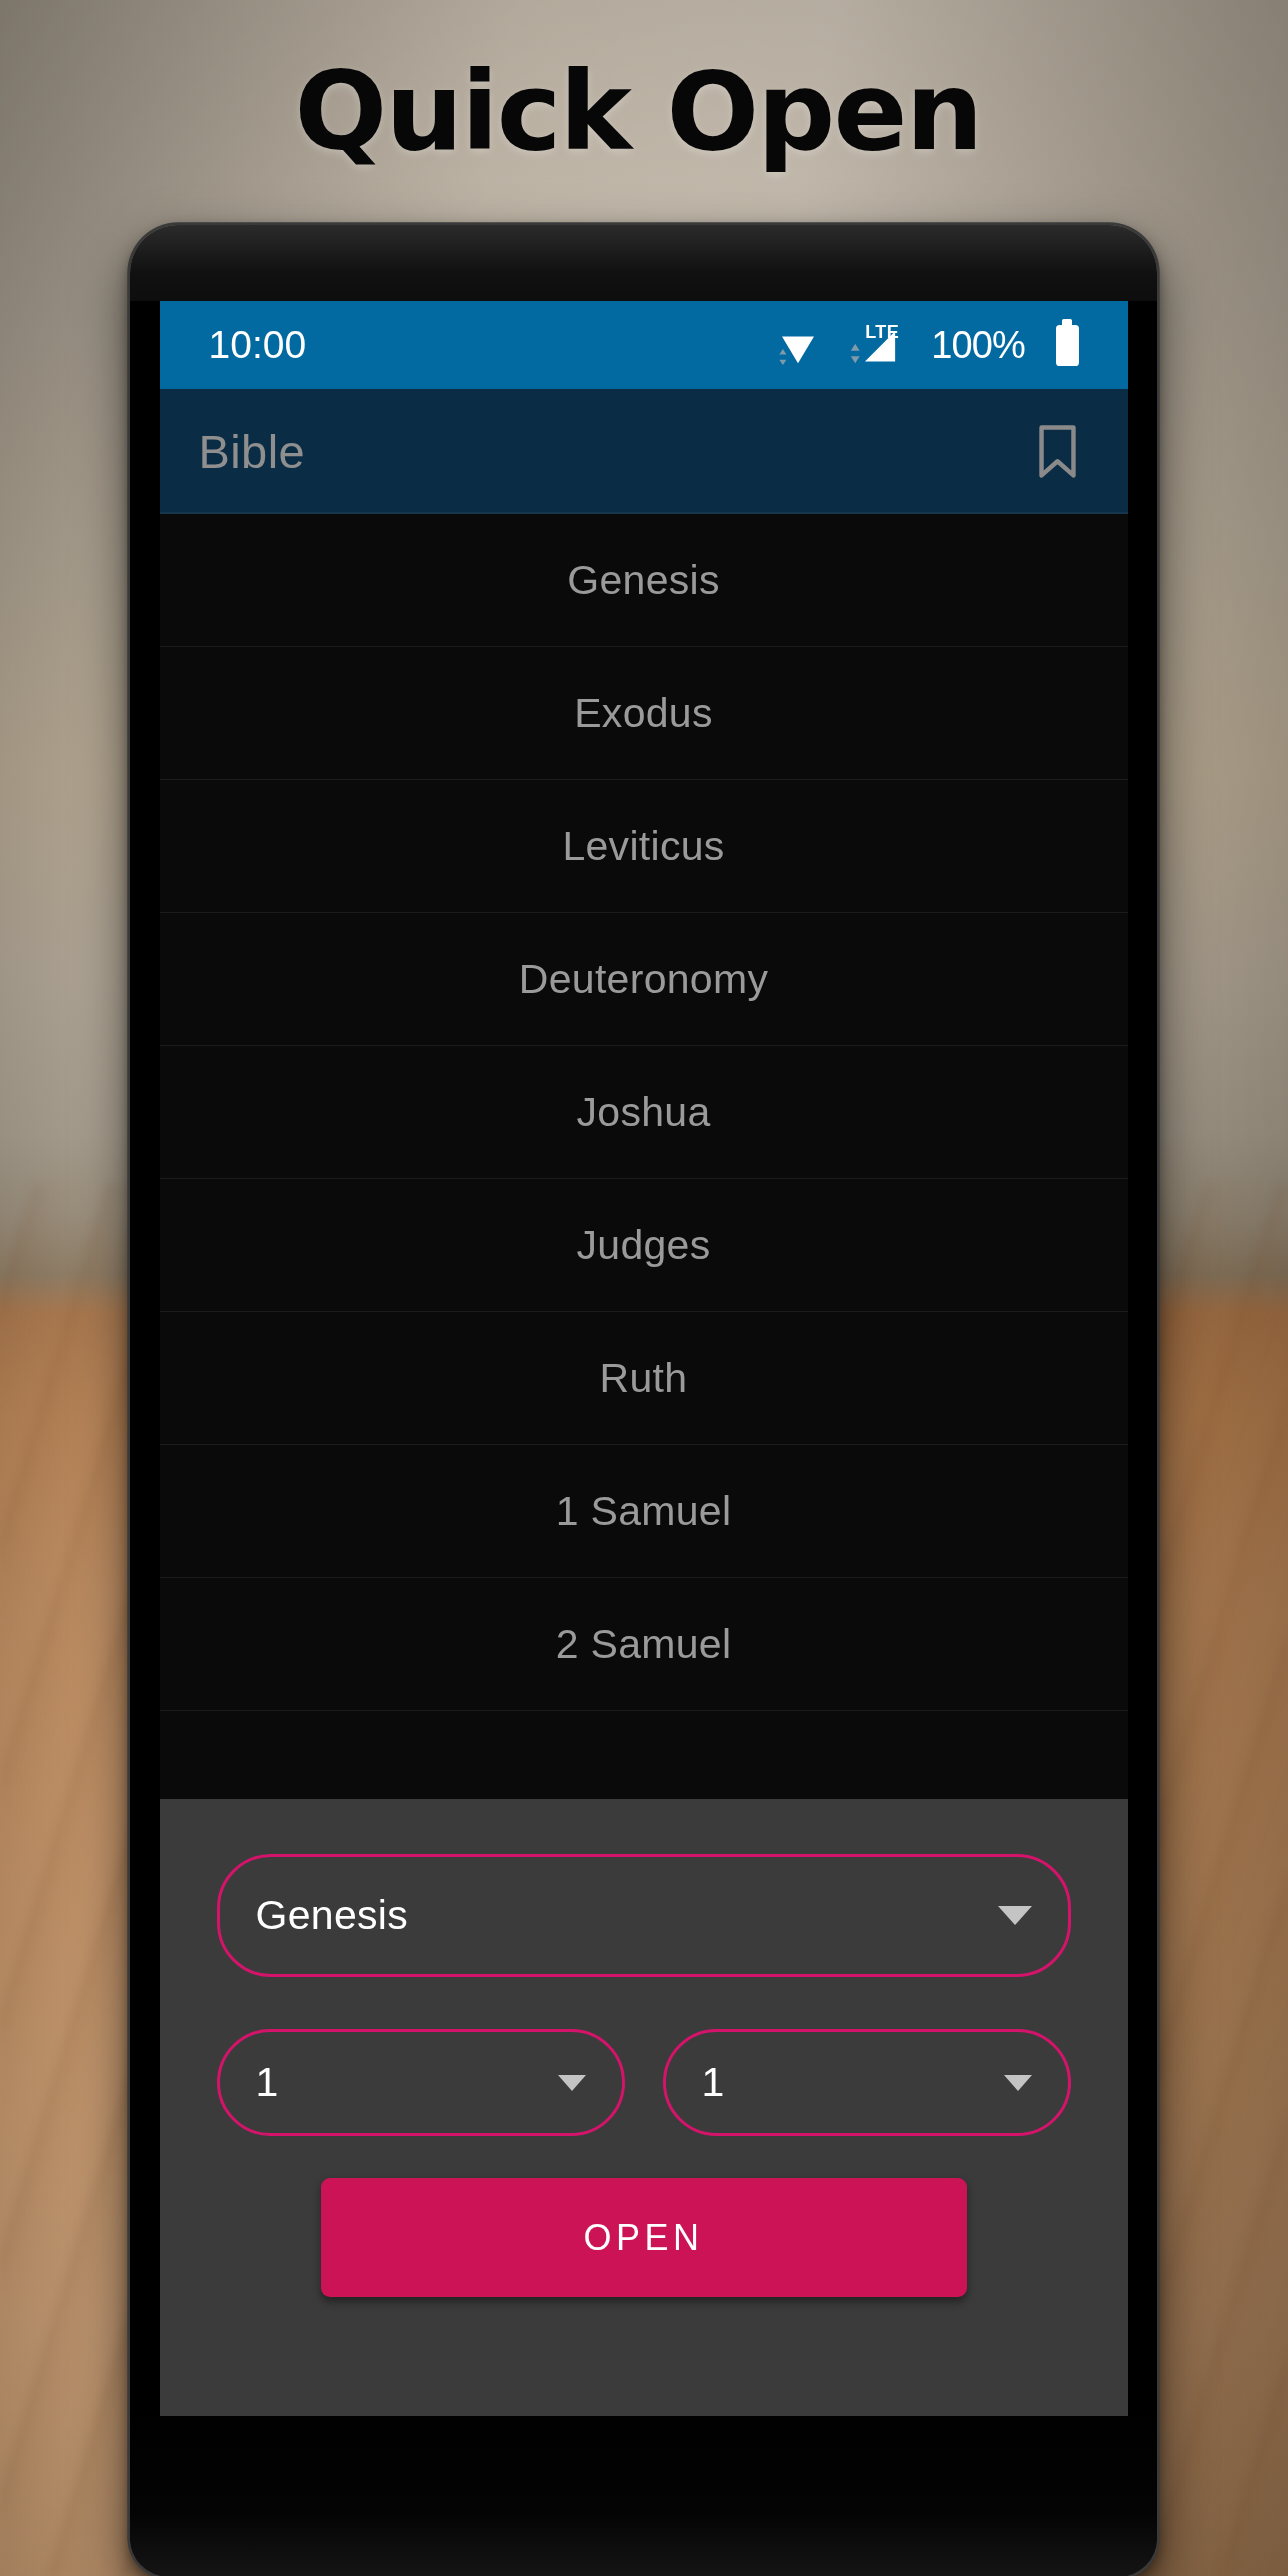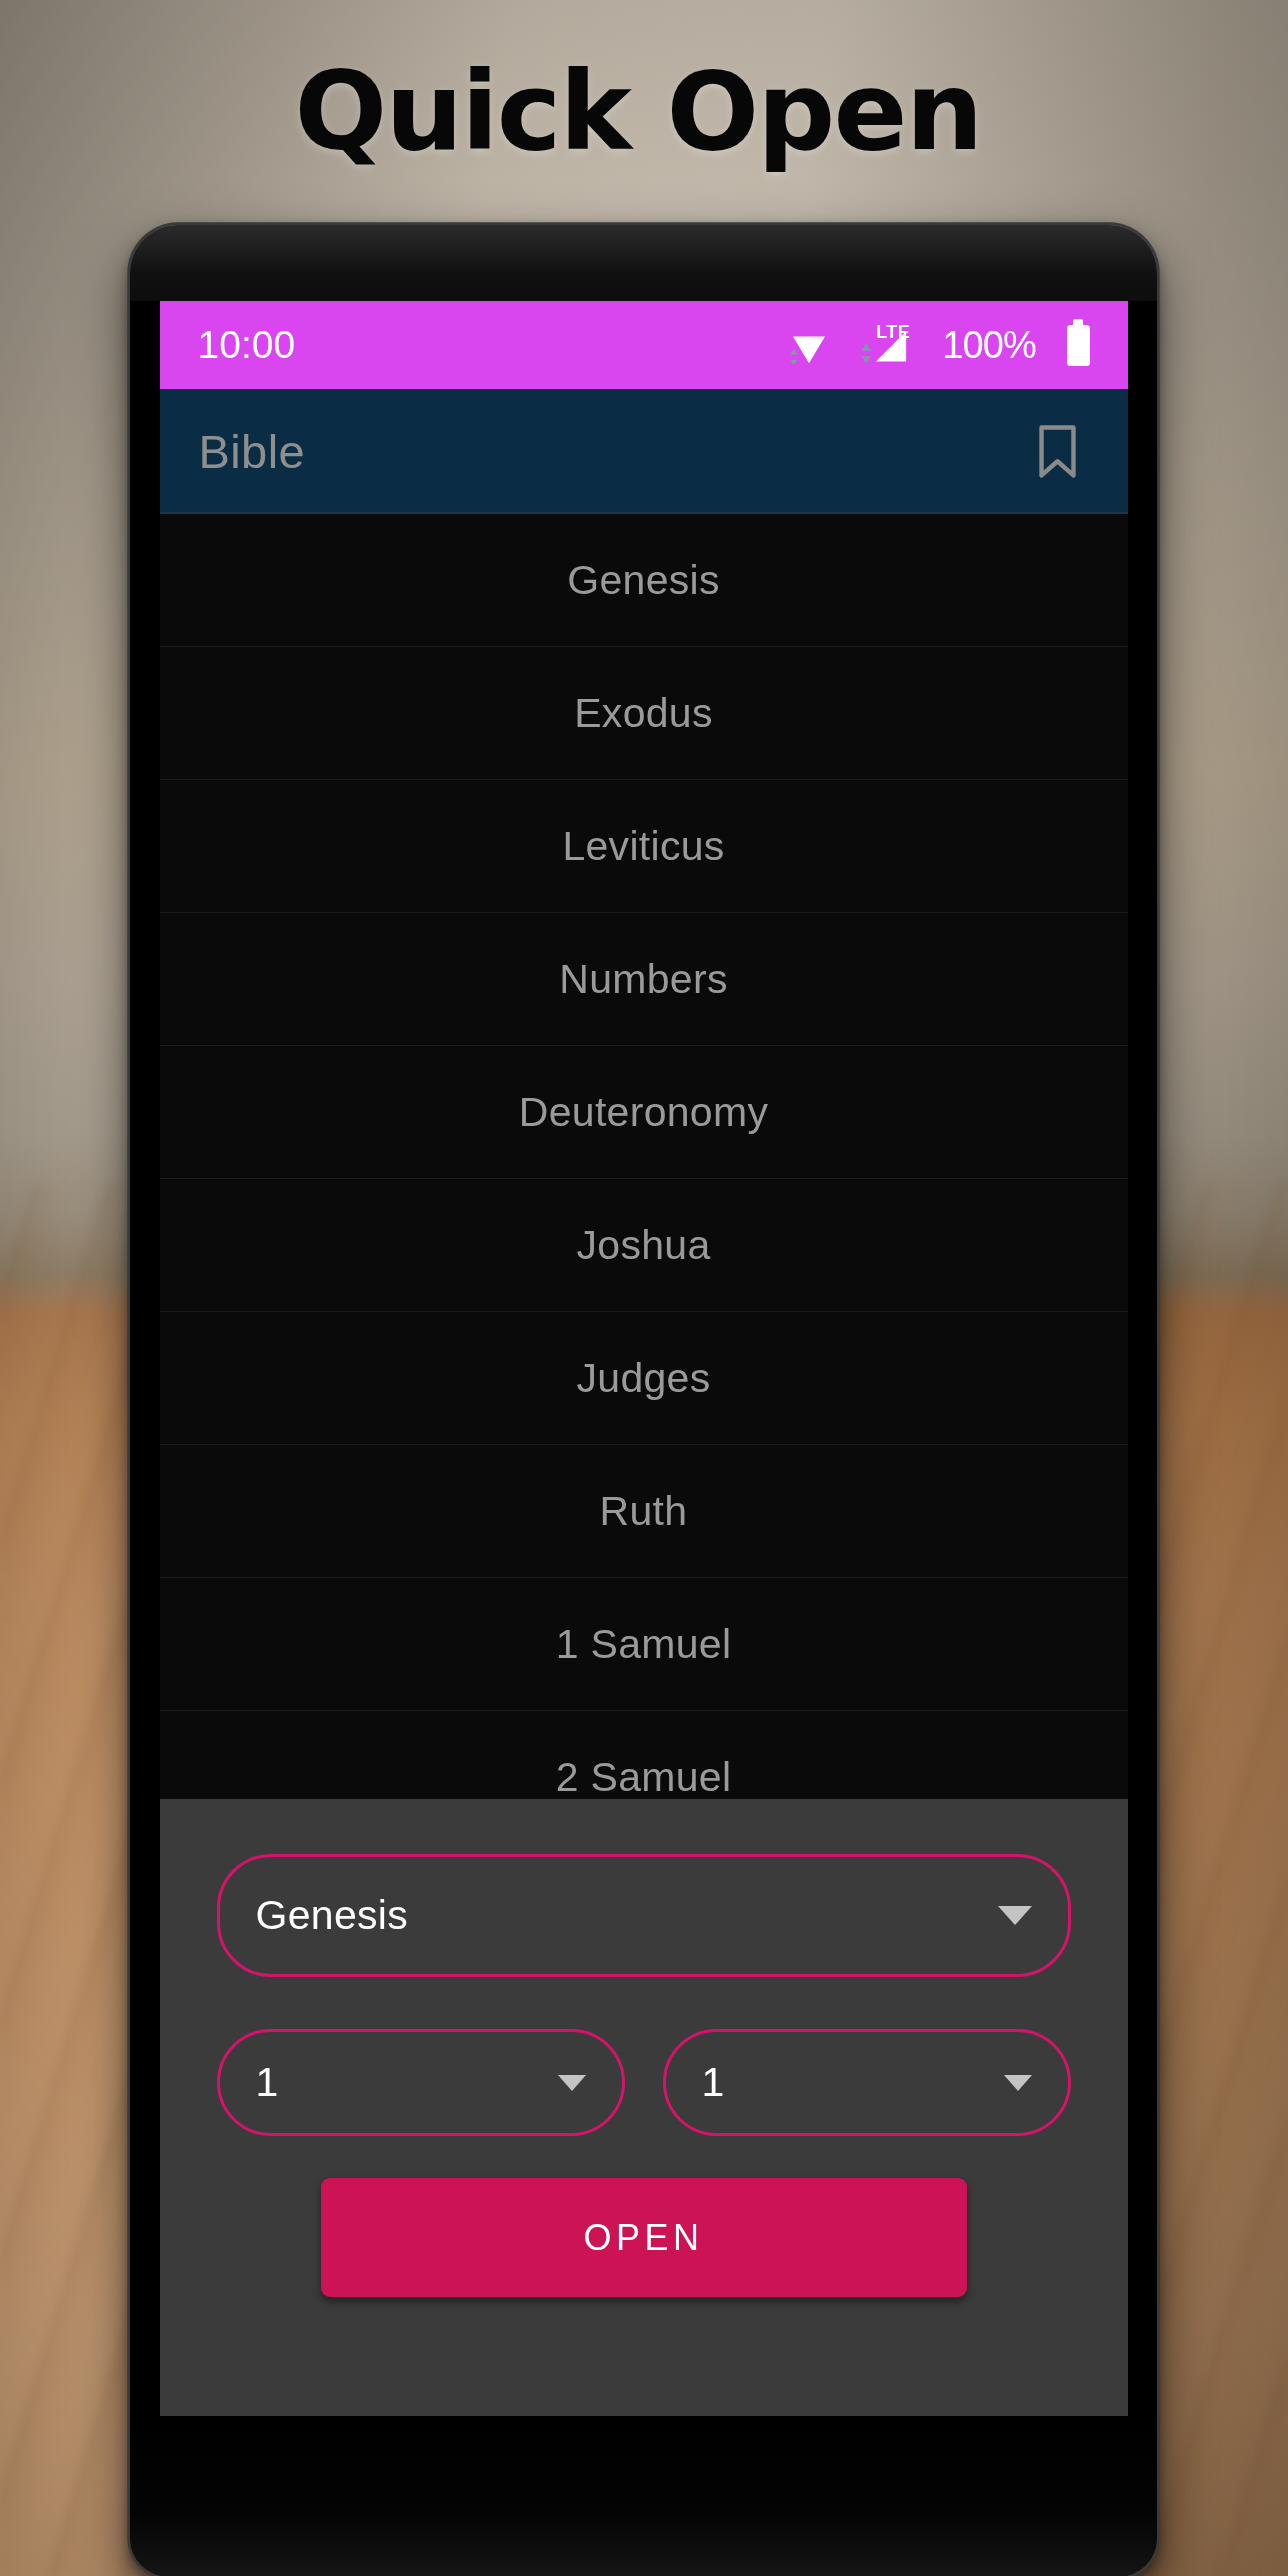--- a/index.html
+++ b/index.html
@@ -102,23 +102,23 @@
   #screen-inner {
     position:absolute;
     left:29.5px; top:0; width:968px; height:100%;
     background:#0b0b0b;
     display:flex; flex-direction:column;
   }
 
   
   #statusbar {
     height:88px; flex:0 0 88px;
-    background:#d946ef;
+    background:#0369a1;
     display:flex; align-items:center;
-    padding:0 38px;
+    padding:0 49px;
     color:#ffffff;
   }
   #clock { font-size:39px; font-weight:400; letter-spacing:0px; }
   #status-icons { margin-left:auto; display:flex; align-items:center; gap:27px; }
   .ic { display:flex; align-items:center; }
   .wifi-wrap { position:relative; width:48px; height:43px; }
   .sig-wrap  { position:relative; width:55px; height:43px; }
   .lte-lbl {
     position:absolute; top:-1.8px; left:16px;
     font-size:18px; font-weight:bold; color:#fff; letter-spacing:0.4px;
@@ -266,21 +266,20 @@
           <svg width="47" height="55" viewBox="0 0 52 62">
             <path d="M8 4 H44 V58 L26 42 L8 58 Z" fill="none" stroke="#8a8a8a" stroke-width="5" stroke-linejoin="round"></path>
           </svg>
         </div>
       </div>
 
       <div id="booklist">
         <div class="book-row">Genesis</div>
         <div class="book-row">Exodus</div>
         <div class="book-row">Leviticus</div>
-        <div class="book-row">Numbers</div>
         <div class="book-row">Deuteronomy</div>
         <div class="book-row">Joshua</div>
         <div class="book-row">Judges</div>
         <div class="book-row">Ruth</div>
         <div class="book-row">1 Samuel</div>
         <div class="book-row">2 Samuel</div>
       </div>
 
       <div id="bottompanel">
 

